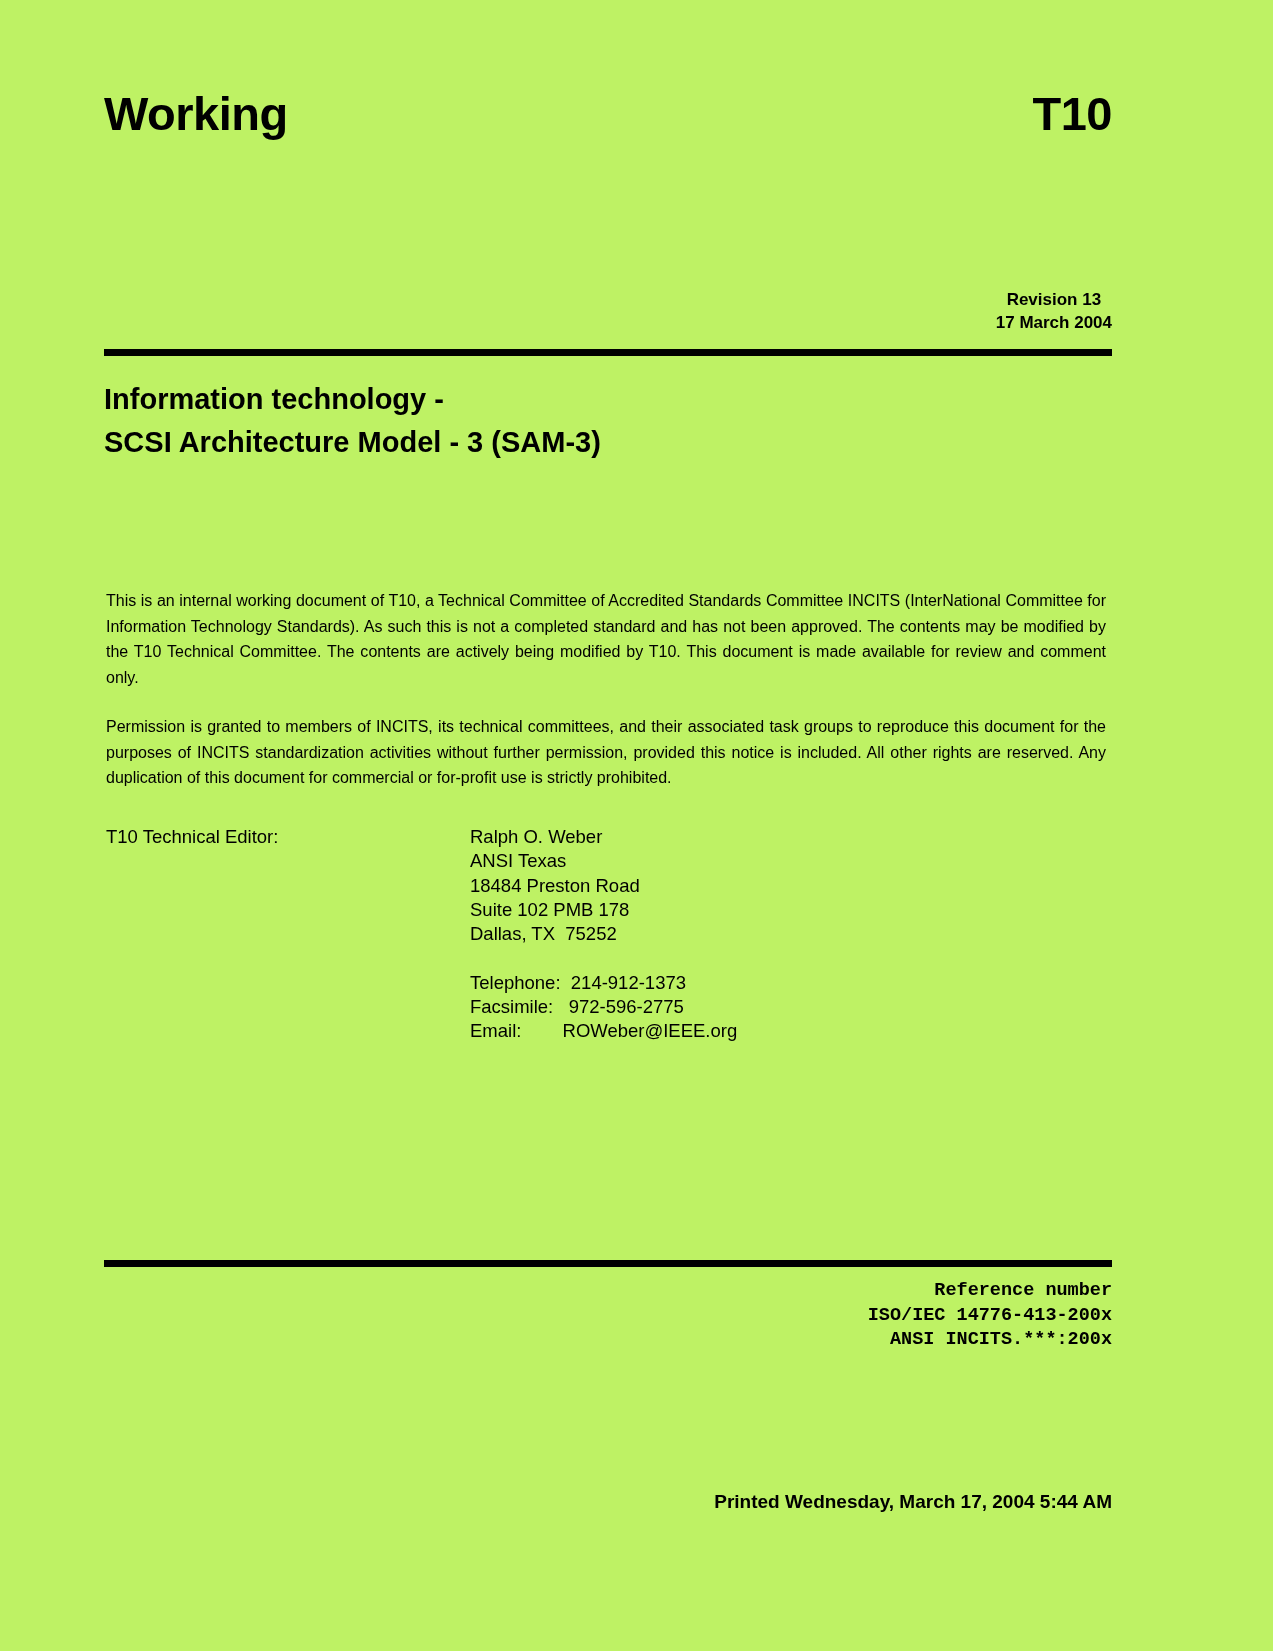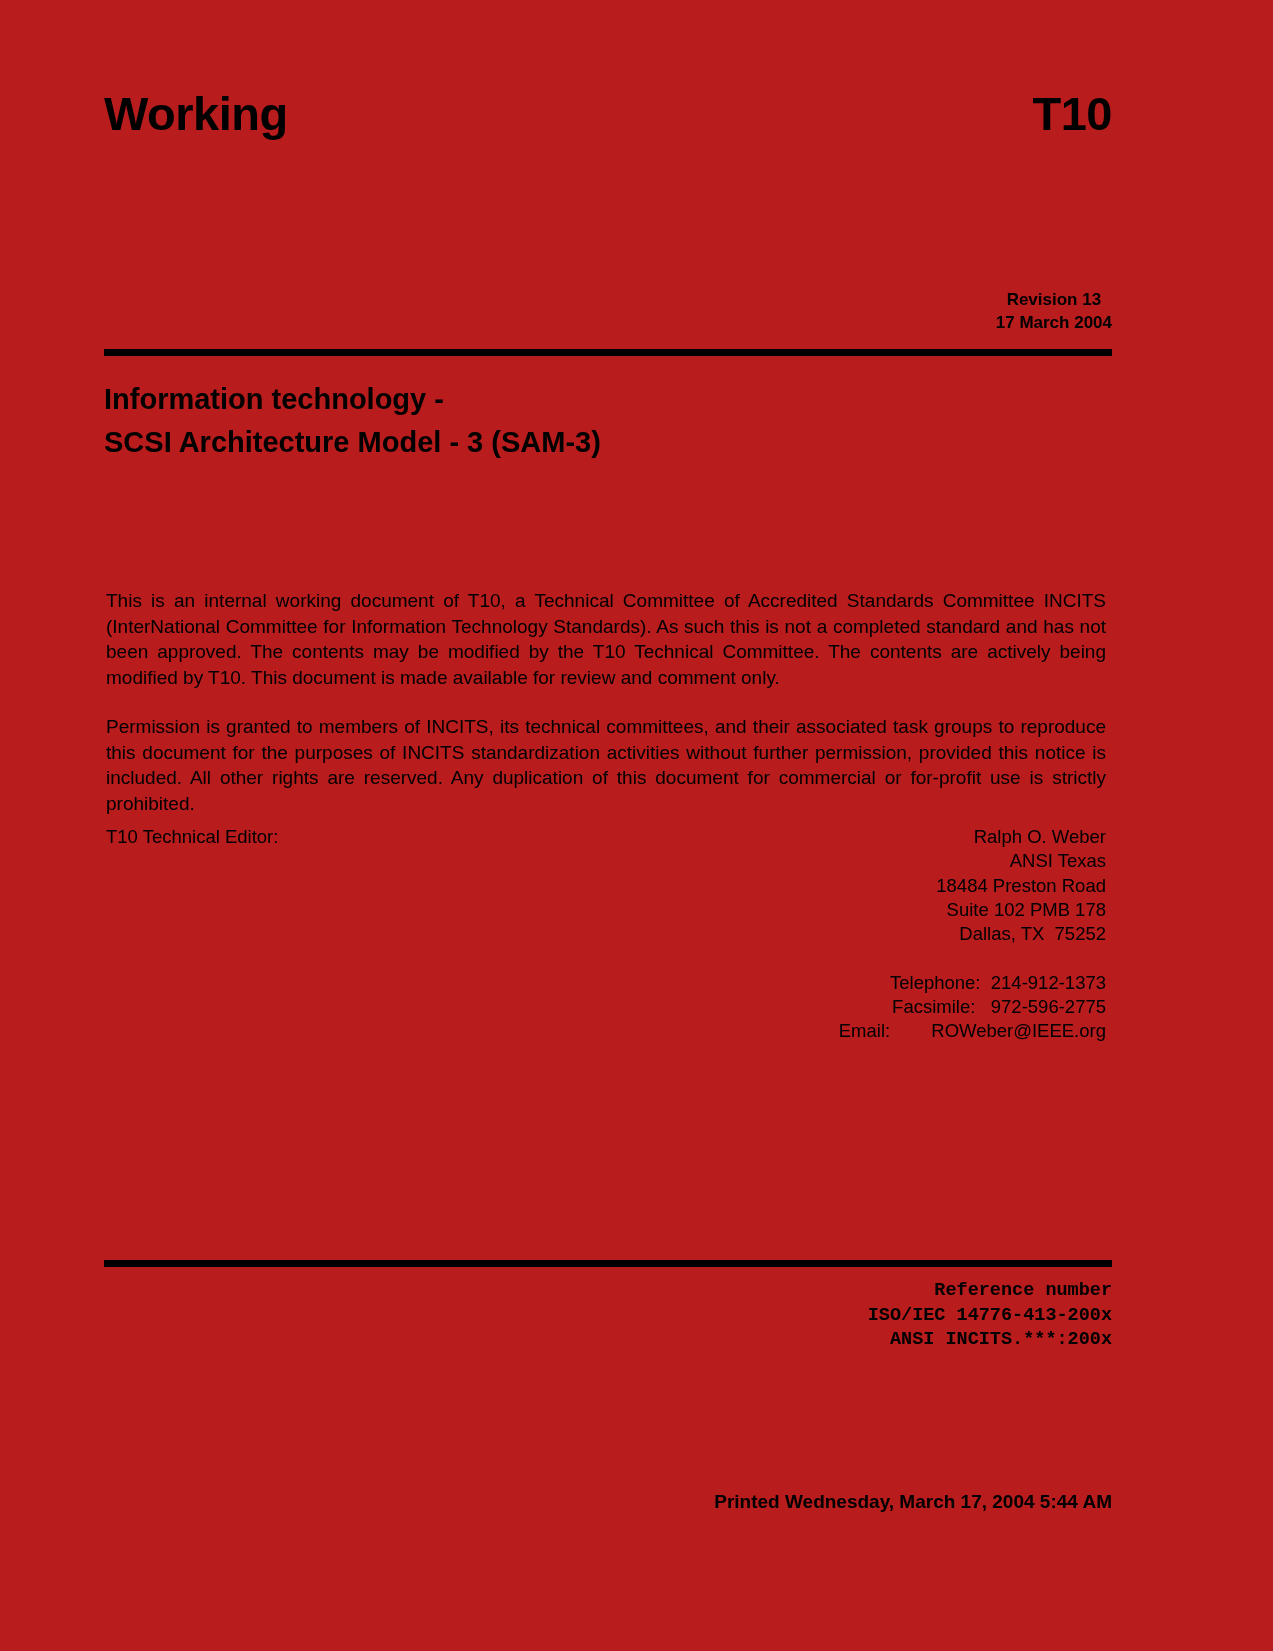--- a/index.html
+++ b/index.html
@@ -10,21 +10,21 @@
   }
   body {
     font-family: "Liberation Sans", sans-serif;
     color: #000000;
   }
   .page {
     position: relative;
     width: 1273px;
     height: 1651px;
     margin: 0 auto;
-    background: #b91c1c;
+    background: #bef264;
     box-sizing: border-box;
     overflow: hidden;
   }
   
   .header {
     position: absolute;
     left: 104px;
     top: 86px;
     width: 1008px;
   }
@@ -75,21 +75,21 @@
     font-size: 29px;
     line-height: 43px;
   }
 
   
   .body-block {
     position: absolute;
     left: 106px;
     top: 588px;
     width: 1000px;
-    font-size: 19px;
+    font-size: 16px;
     line-height: 25.5px;
     text-align: justify;
   }
   .body-block p {
     margin: 0 0 24px 0;
   }
   .body-block p:last-child {
     margin-bottom: 0;
   }
 
@@ -105,21 +105,20 @@
   .editor-row {
     display: flex;
     gap: 44px;
   }
   .editor-label {
     width: 320px;
     flex: 0 0 320px;
   }
   .editor-lines {
     flex: 1 1 auto;
-    text-align: right;
   }
   .editor-lines div {
     white-space: pre;
   }
   .editor-gap {
     height: 24.3px;
   }
 
   
   .reference-block {

